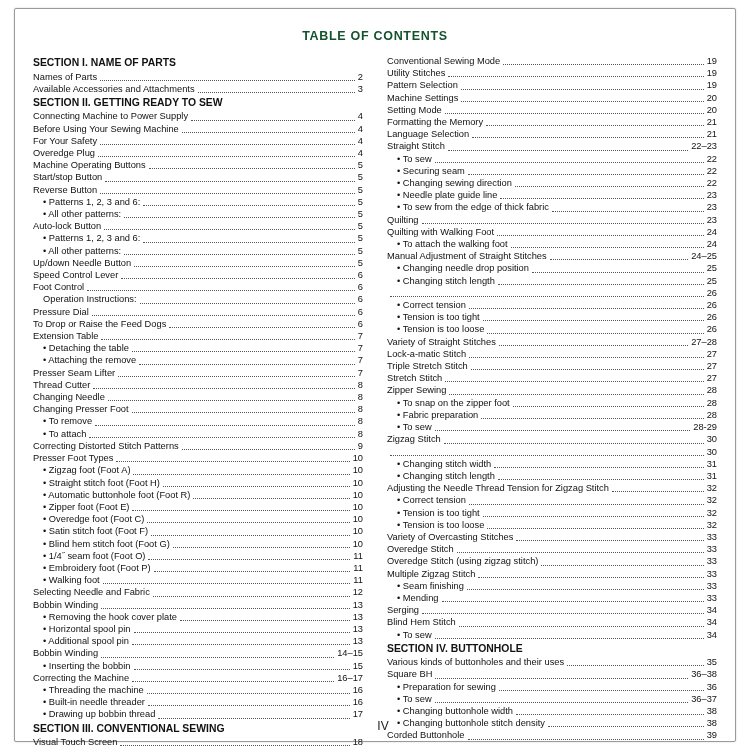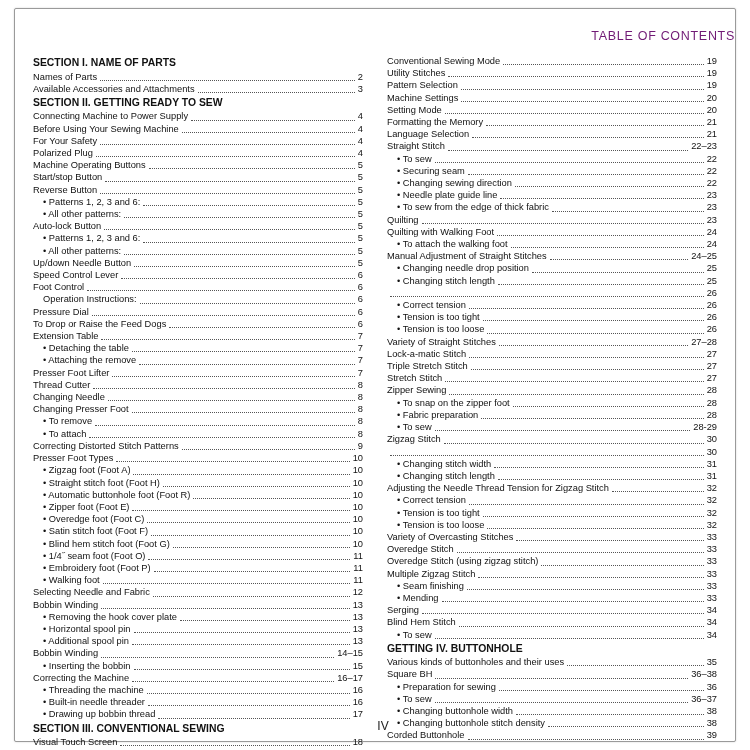--- a/index.html
+++ b/index.html
@@ -25,25 +25,25 @@
     border: 1px solid #9a9a9a;
     border-radius: 2px;
     box-shadow: 0 0 2px rgba(0,0,0,0.18);
     box-sizing: border-box;
   }
   .title {
     position: absolute;
     top: 20px;
     left: 0;
     width: 100%;
-    text-align: right;
+    text-align: center;
     font-size: 12.5px;
-    font-weight: normal;
+    font-weight: bold;
     letter-spacing: 0.7px;
-    color: #701a75;
+    color: #14532d;
   }
   .columns {
     position: absolute;
     top: 46px;
     left: 18px;
     right: 18px;
     bottom: 26px;
     display: flex;
     gap: 24px;
   }
@@ -134,21 +134,21 @@
             <span class="label">Before Using Your Sewing Machine</span>
             <span class="dots"></span>
             <span class="pg">4</span>
           </div>
           <div class="entry">
             <span class="label">For Your Safety</span>
             <span class="dots"></span>
             <span class="pg">4</span>
           </div>
           <div class="entry">
-            <span class="label">Polarized Plug</span>
+            <span class="label">Overedge Plug</span>
             <span class="dots"></span>
             <span class="pg">4</span>
           </div>
           <div class="entry">
             <span class="label">Machine Operating Buttons</span>
             <span class="dots"></span>
             <span class="pg">5</span>
           </div>
           <div class="entry">
             <span class="label">Start/stop Button</span>
@@ -224,21 +224,21 @@
             <span class="label">• Detaching the table</span>
             <span class="dots"></span>
             <span class="pg">7</span>
           </div>
           <div class="entry lvl1">
             <span class="label">• Attaching the remove</span>
             <span class="dots"></span>
             <span class="pg">7</span>
           </div>
           <div class="entry">
-            <span class="label">Presser Foot Lifter</span>
+            <span class="label">Presser Seam Lifter</span>
             <span class="dots"></span>
             <span class="pg">7</span>
           </div>
           <div class="entry">
             <span class="label">Thread Cutter</span>
             <span class="dots"></span>
             <span class="pg">8</span>
           </div>
           <div class="entry">
             <span class="label">Changing Needle</span>
@@ -623,21 +623,21 @@
             <span class="label">Blind Hem Stitch</span>
             <span class="dots"></span>
             <span class="pg">34</span>
           </div>
           <div class="entry lvl1">
             <span class="label">• To sew</span>
             <span class="dots"></span>
             <span class="pg">34</span>
           </div>
           <div class="entry section nodots">
-            <span class="label">GETTING IV. BUTTONHOLE</span>
+            <span class="label">SECTION IV. BUTTONHOLE</span>
             <span class="dots"></span>
             <span class="pg"></span>
           </div>
           <div class="entry">
             <span class="label">Various kinds of buttonholes and their uses</span>
             <span class="dots"></span>
             <span class="pg">35</span>
           </div>
           <div class="entry">
             <span class="label">Square BH</span>

